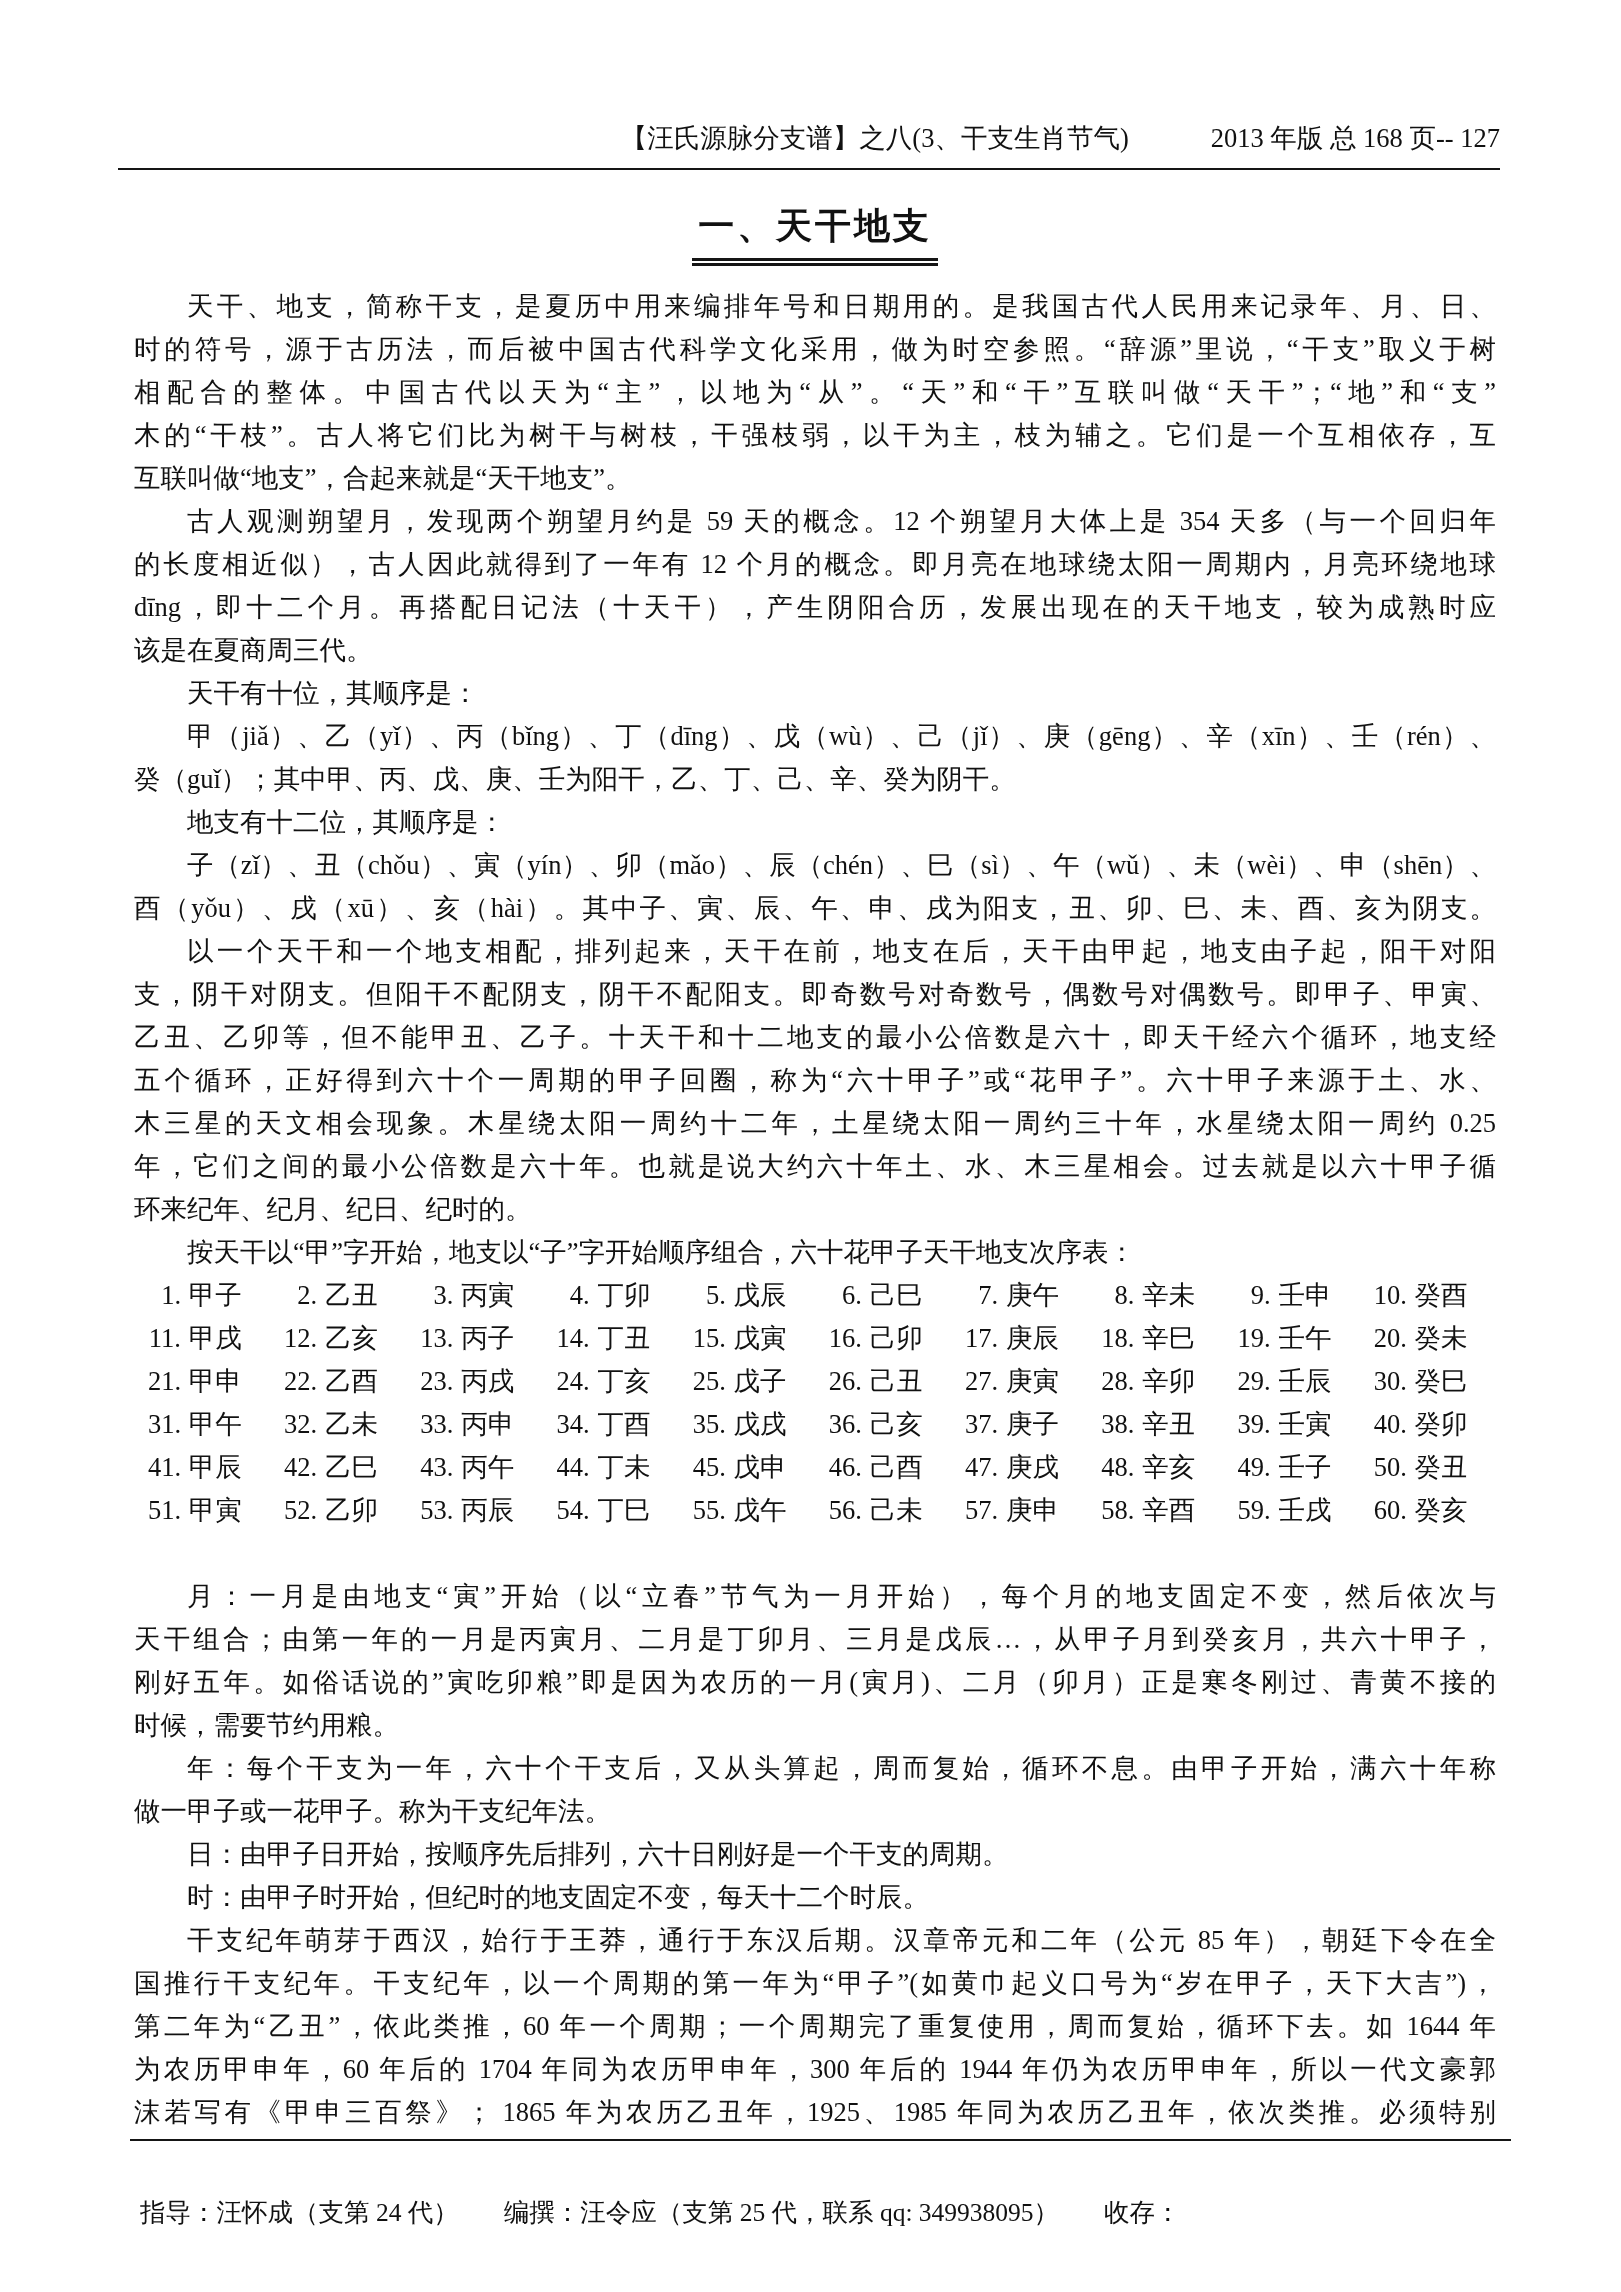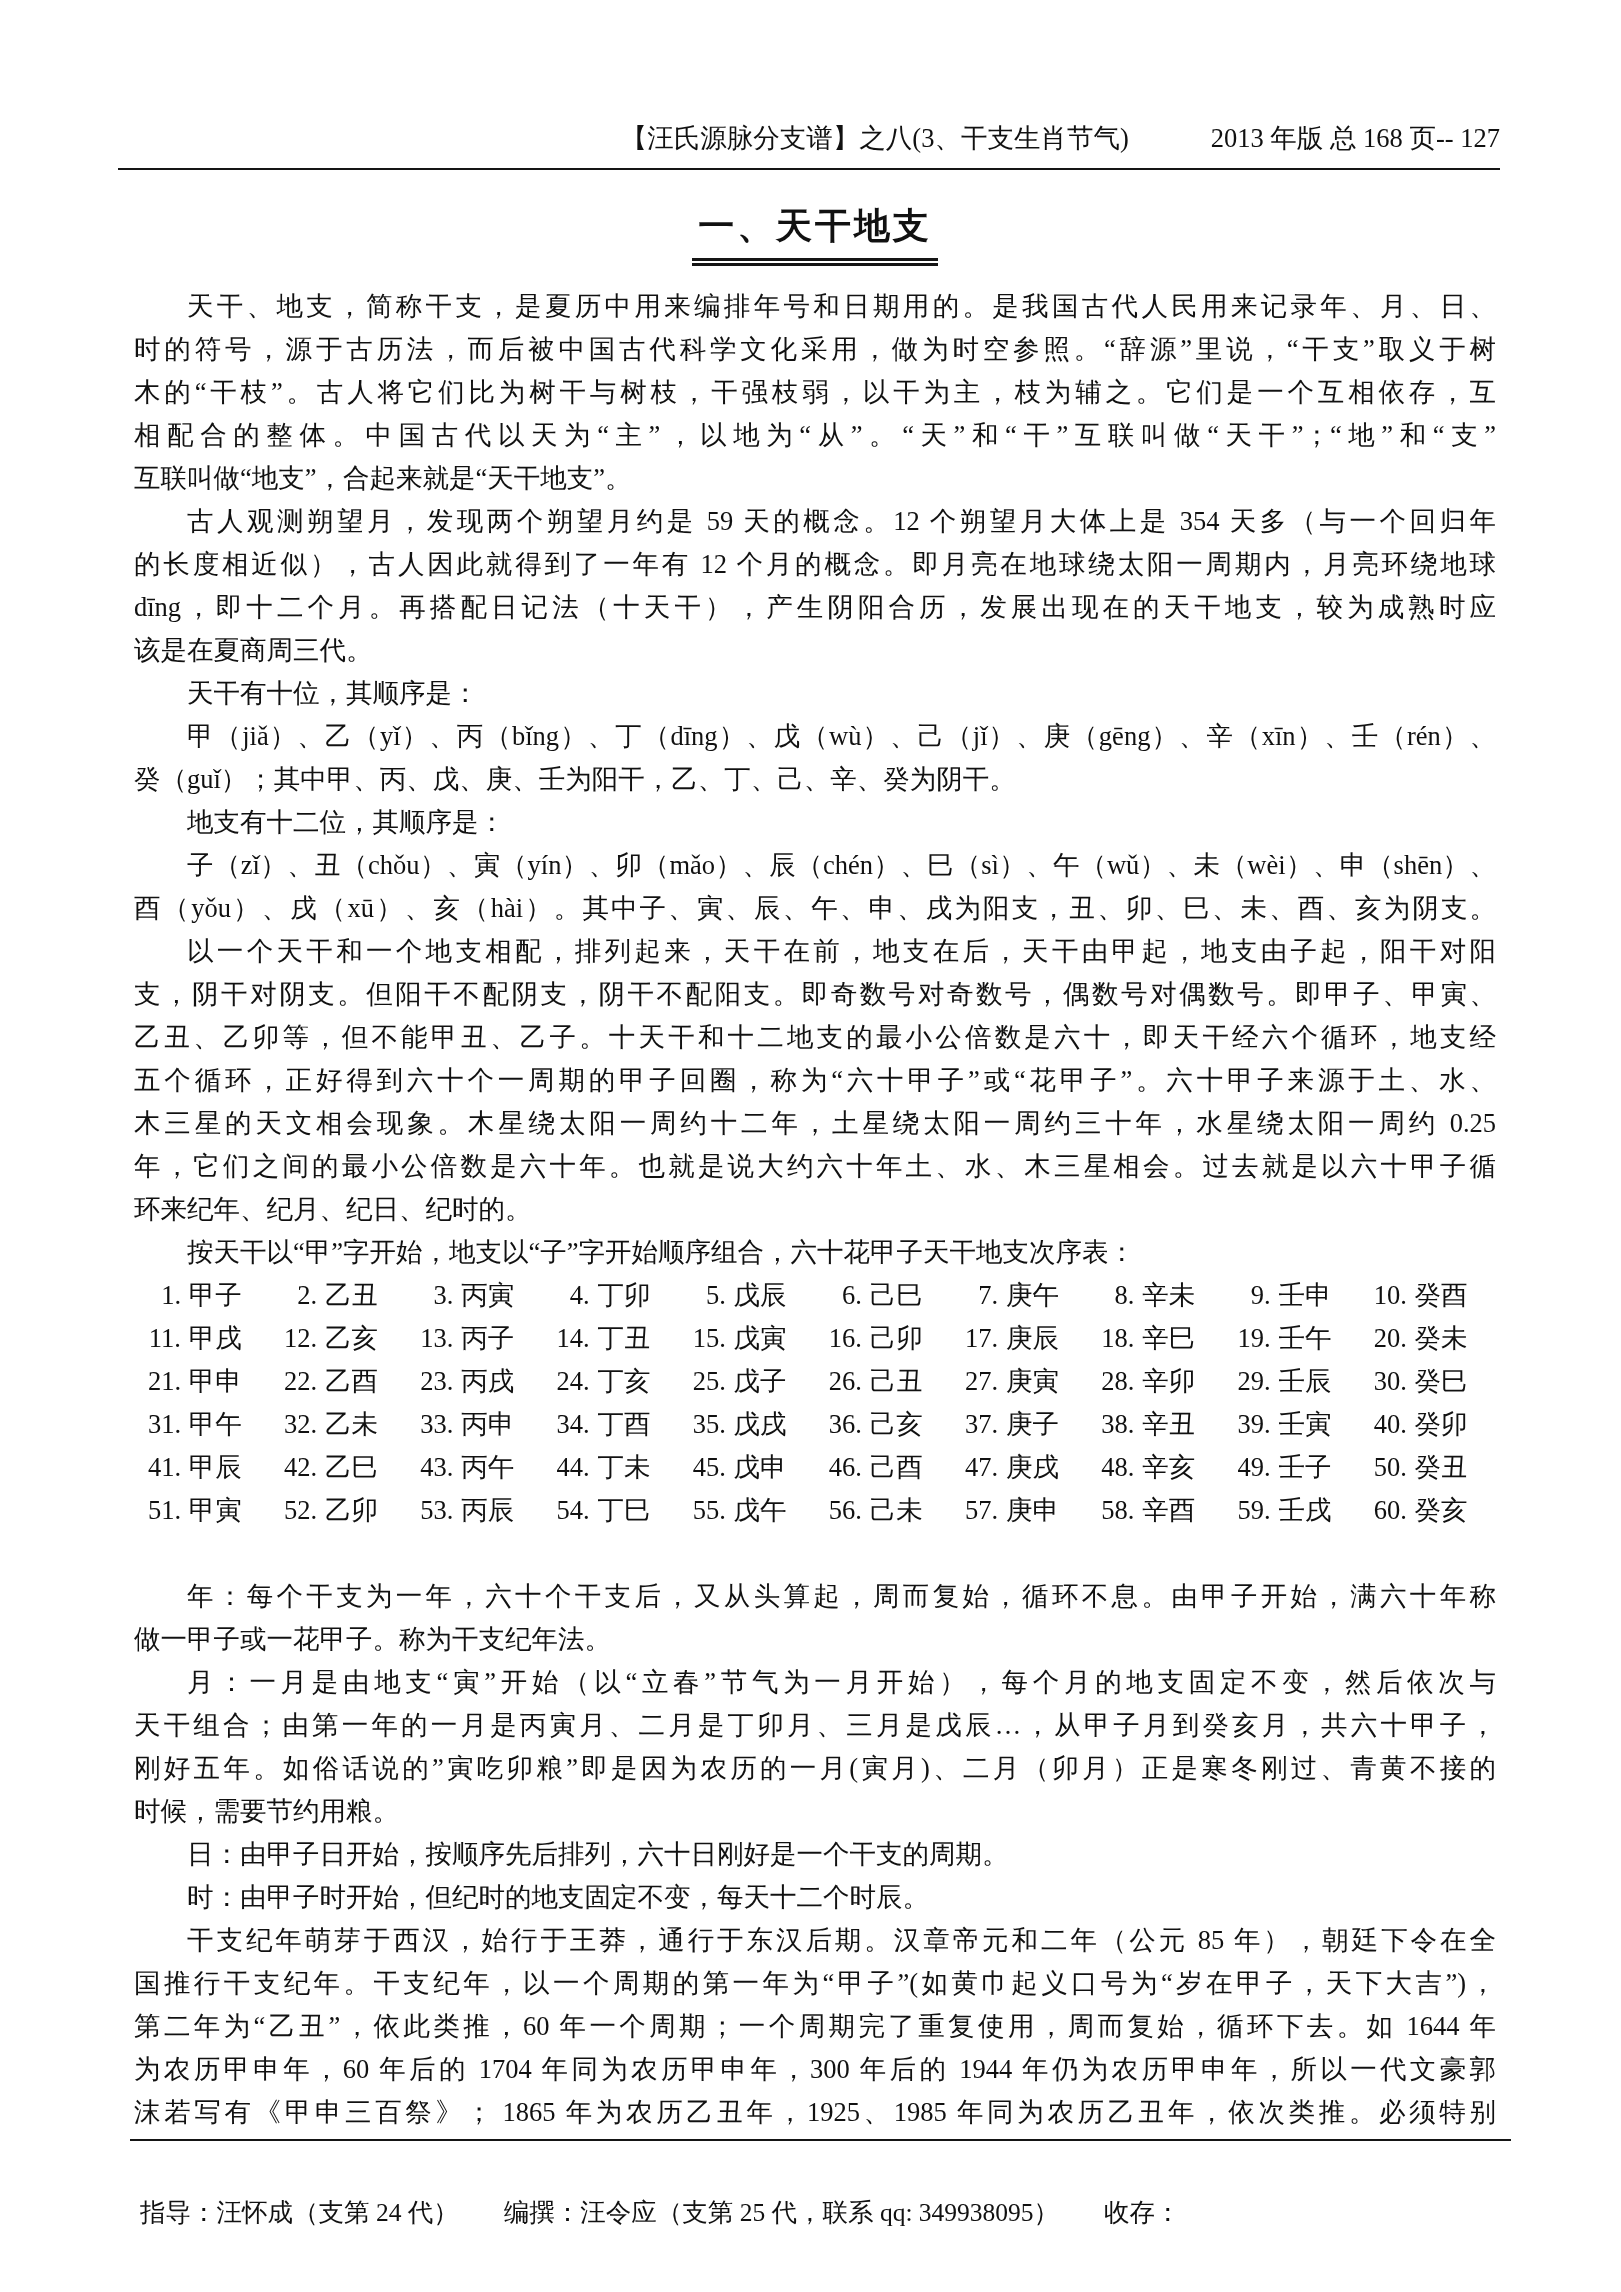--- a/index.html
+++ b/index.html
@@ -70,22 +70,22 @@
   </div>
 
   <div class="content">
     <div class="title-wrap">
       <span class="title">一、天干地支</span>
     </div>
     <div>
         <div class="para">
           <div class="line indent full">天干、地支，简称干支，是夏历中用来编排年号和日期用的。是我国古代人民用来记录年、月、日、</div>
           <div class="line full">时的符号，源于古历法，而后被中国古代科学文化采用，做为时空参照。“辞源”里说，“干支”取义于树</div>
+          <div class="line full">相配合的整体。中国古代以天为“主”，以地为“从”。“天”和“干”互联叫做“天干”；“地”和“支”</div>
           <div class="line full">木的“干枝”。古人将它们比为树干与树枝，干强枝弱，以干为主，枝为辅之。它们是一个互相依存，互</div>
-          <div class="line full">相配合的整体。中国古代以天为“主”，以地为“从”。“天”和“干”互联叫做“天干”；“地”和“支”</div>
           <div class="line">互联叫做“地支”，合起来就是“天干地支”。</div>
         </div>
         <div class="para">
           <div class="line indent full">古人观测朔望月，发现两个朔望月约是 59 天的概念。12 个朔望月大体上是 354 天多（与一个回归年</div>
           <div class="line full">的长度相近似），古人因此就得到了一年有 12 个月的概念。即月亮在地球绕太阳一周期内，月亮环绕地球</div>
           <div class="line full">dīng，即十二个月。再搭配日记法（十天干），产生阴阳合历，发展出现在的天干地支，较为成熟时应</div>
           <div class="line">该是在夏商周三代。</div>
         </div>
         <div class="para">
           <div class="line indent">天干有十位，其顺序是：</div>
@@ -362,28 +362,28 @@
               <span>壬戌</span>
             </div>
             <div class="gz-cell">
               <span class="gz-num">60.</span>
               <span>癸亥</span>
             </div>
           </div>
         </div>
         <div class="spacer"></div>
         <div class="para">
-          <div class="line indent full">年：每个干支为一年，六十个干支后，又从头算起，周而复始，循环不息。由甲子开始，满六十年称</div>
-          <div class="line">做一甲子或一花甲子。称为干支纪年法。</div>
-        </div>
-        <div class="para">
           <div class="line indent full">月：一月是由地支“寅”开始（以“立春”节气为一月开始），每个月的地支固定不变，然后依次与</div>
           <div class="line full">天干组合；由第一年的一月是丙寅月、二月是丁卯月、三月是戊辰…，从甲子月到癸亥月，共六十甲子，</div>
           <div class="line full">刚好五年。如俗话说的”寅吃卯粮”即是因为农历的一月(寅月)、二月（卯月）正是寒冬刚过、青黄不接的</div>
           <div class="line">时候，需要节约用粮。</div>
+        </div>
+        <div class="para">
+          <div class="line indent full">年：每个干支为一年，六十个干支后，又从头算起，周而复始，循环不息。由甲子开始，满六十年称</div>
+          <div class="line">做一甲子或一花甲子。称为干支纪年法。</div>
         </div>
         <div class="para">
           <div class="line indent">日：由甲子日开始，按顺序先后排列，六十日刚好是一个干支的周期。</div>
         </div>
         <div class="para">
           <div class="line indent">时：由甲子时开始，但纪时的地支固定不变，每天十二个时辰。</div>
         </div>
         <div class="para">
           <div class="line indent full">干支纪年萌芽于西汉，始行于王莽，通行于东汉后期。汉章帝元和二年（公元 85 年），朝廷下令在全</div>
           <div class="line full">国推行干支纪年。干支纪年，以一个周期的第一年为“甲子”(如黄巾起义口号为“岁在甲子，天下大吉”)，</div>

